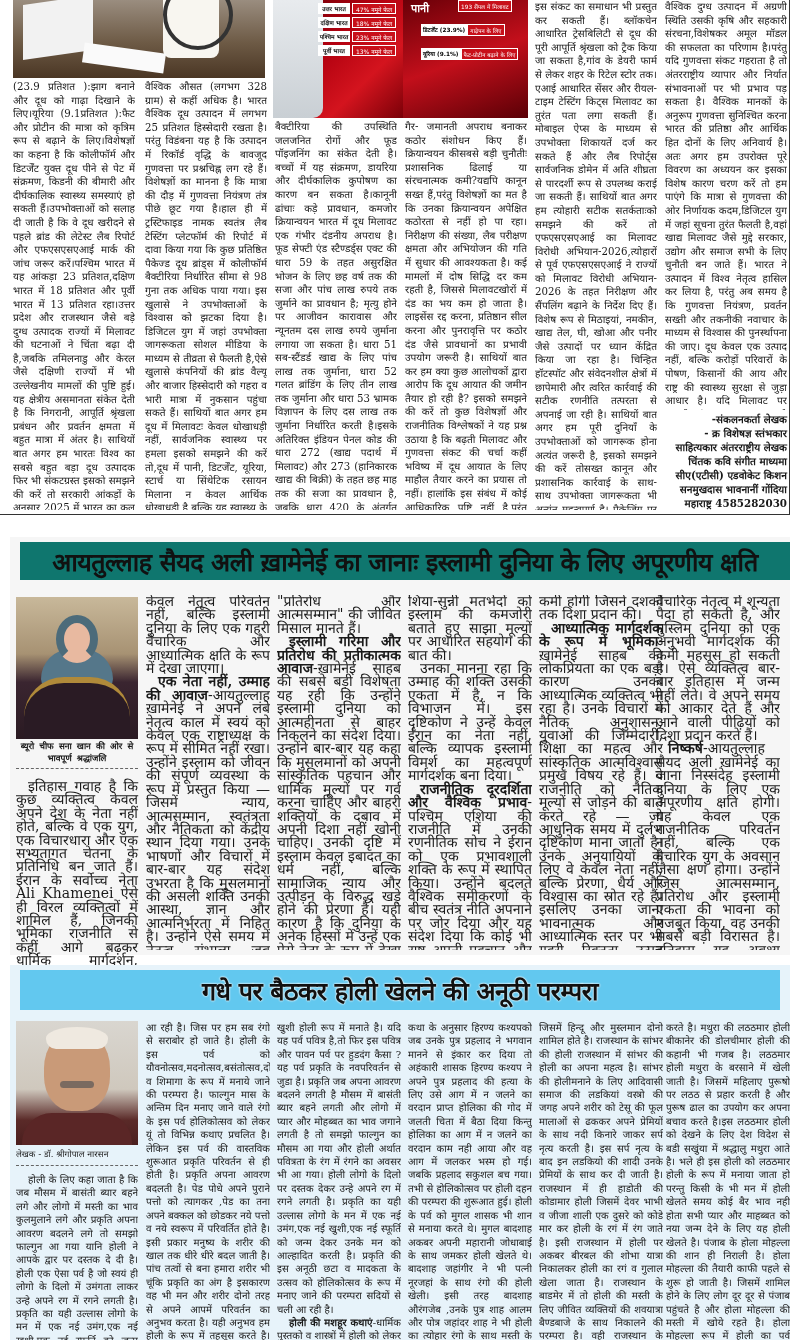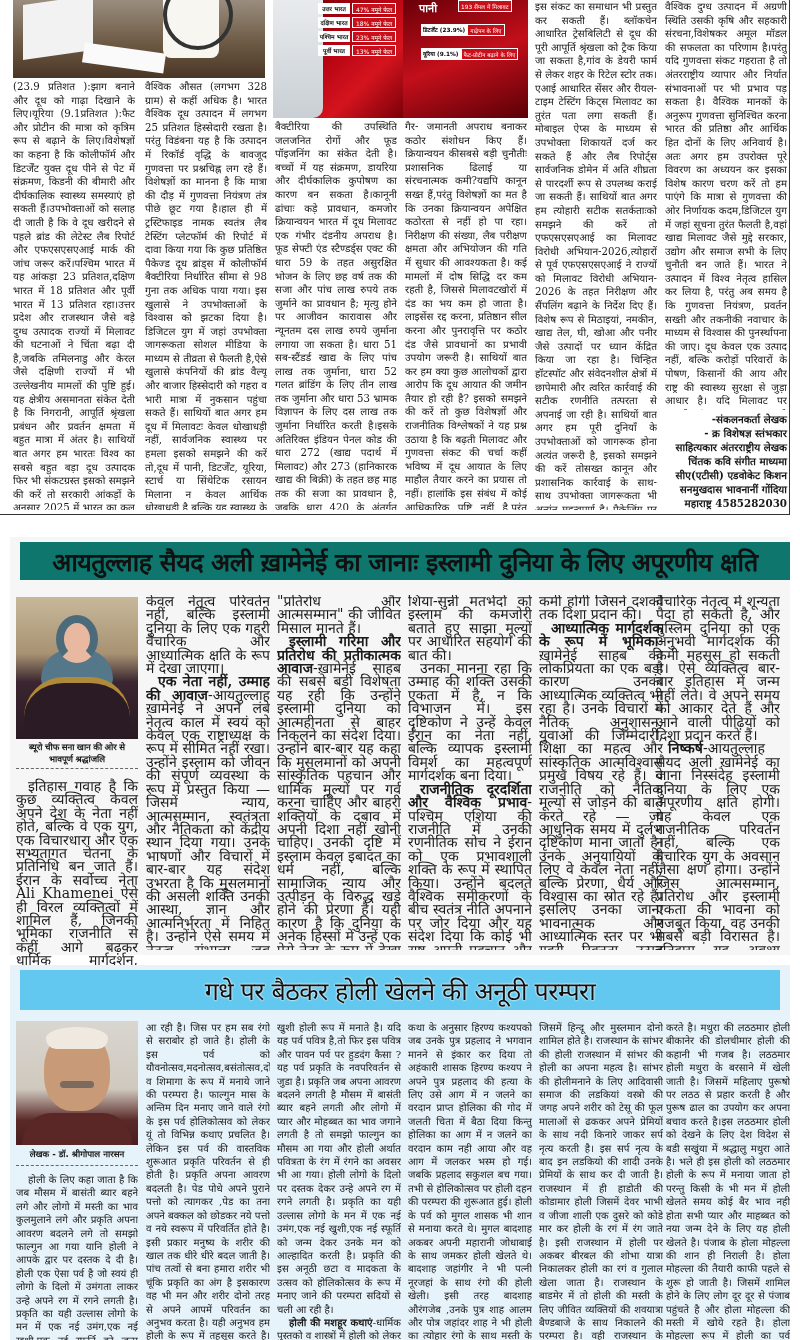--- a/index.html
+++ b/index.html
@@ -14,51 +14,51 @@
   #art1 .photo-milk .glass { position: absolute; left: 150px; top: 0; width: 56px; height: 58px; background: #f8f6f0; border-radius: 0 0 8px 8px; }
   #art1 .photo-milk .strip { position: absolute; left: 70px; top: 48px; width: 82px; height: 20px; background: #fafafa; transform: rotate(8deg); }
   #art1 .photo-milk .lens { position: absolute; left: 150px; top: -20px; width: 70px; height: 70px; border: 4px solid #333; border-radius: 50%; }
   #art1 .infographic { position: absolute; left: 273px; top: 0; width: 130px; height: 118px; background: linear-gradient(135deg,#5a0006 0%,#b0000f 40%,#d4141e 70%,#7a0008 100%); overflow: hidden; }
   #art1 .infographic .milk-glass { position: absolute; left: 0; top: 0; width: 50px; height: 118px; background: linear-gradient(180deg,#e8ebee,#c9cfd4); border-radius: 0 0 10px 0; }
   #art1 .ig-row { position: absolute; left: 45px; width: 80px; height: 11px; display: flex; gap: 2px; }
   #art1 .ig-row span { font-family: "DejaVu Sans", sans-serif; font-size: 6px; line-height: 11px; text-align: center; }
   #art1 .ig-row .lbl { background: #fff; color: #111; width: 32px; font-weight: bold; }
   #art1 .ig-row .val { background: #c8101a; color: #fff; width: 44px; border: 1px solid #fff; }
   #art1 .infographic2 { position: absolute; left: 403px; top: 0; width: 125px; height: 118px; background: linear-gradient(160deg,#6a0008 0%,#c30f1b 50%,#5a0006 100%); overflow: hidden; }
-  #art1 .infographic2 .big { position: absolute; left: 16px; top: 0; font-size: 11px; color: #fff; font-weight: bold; font-family: Liberation Serif, serif; }
+  #art1 .infographic2 .big { position: absolute; left: 8px; top: 0; font-size: 11px; color: #fff; font-weight: bold; font-family: Liberation Serif, serif; }
   #art1 .ig2-row { position: absolute; left: 18px; display: flex; height: 12px; }
   #art1 .ig2-row span { font-family: "DejaVu Sans", sans-serif; font-size: 5.8px; line-height: 12px; padding: 0 2px; }
   #art1 .ig2-row .lbl { background: #fff; color: #000; font-weight: bold; }
   #art1 .ig2-row .val { background: #c8101a; color: #fff; border: 1px solid #fff; }
   #art1 .col { position: absolute; }
   #art1 .sign { text-align: right; font-weight: bold; font-size: 10.3px; line-height: 14px; font-family: "DejaVu Serif", serif; }
 
   
   #art2 { position: absolute; left: 10px; top: 537px; width: 780px; height: 418px; background: #f6f6f6; }
   #art2 .headline { position: absolute; left: 10px; top: 5px; width: 770px; height: 38px; background: #0f766e; display: flex; align-items: center; justify-content: center; }
   #art2 .headline h1 { font-family: "DejaVu Sans", sans-serif; font-weight: bold; font-size: 25px; color: #111; letter-spacing: -0.5px; }
   #art2 .portrait { position: absolute; left: 6px; top: 12px; width: 122px; height: 142px; background: linear-gradient(180deg,#c8b89a 0%,#a79273 40%,#3a2530 60%,#2a1a22 100%); overflow: hidden; }
   #art2 .portrait .head { position: absolute; left: 40px; top: 18px; width: 42px; height: 48px; background: #e8b9a0; border-radius: 50%; border: 8px solid #4c6b7a; border-bottom-color: transparent; }
   #art2 .portrait .scarf { position: absolute; left: 25px; top: 52px; width: 72px; height: 40px; background: #55778a; border-radius: 30px 30px 10px 10px; }
   #art2 .portrait .dress { position: absolute; left: 8px; top: 80px; width: 106px; height: 62px; background: #2a1b24; border-radius: 40px 40px 0 0; border-top: 6px solid #b08a3a; }
-  #art2 .caption { position: absolute; left: 6px; top: 156px; width: 122px; text-align: center; font-size: 8.6px; line-height: 12px; font-weight: bold; font-family: Liberation Sans, sans-serif; }
+  #art2 .caption { position: absolute; left: 6px; top: 156px; width: 122px; text-align: center; font-size: 8.6px; line-height: 12px; font-weight: bold; font-family: Liberation Mono, monospace; }
   #art2 .caption-rule { position: absolute; left: 6px; top: 183px; width: 122px; border-top: 1px dashed #666; }
   #art2 .col { position: absolute; }
   #art2 .col p { font-size: 14px; line-height: 13.4px; }
 
   
   #art3 { position: absolute; left: 10px; top: 965px; width: 780px; height: 375px; background: #e7f3fa; }
   #art3 .headline { position: absolute; left: 10px; top: 5px; width: 760px; height: 40px; background: #62c8ef; display: flex; align-items: center; justify-content: center; }
-  #art3 .headline h1 { font-family: "DejaVu Sans", sans-serif; font-weight: normal; font-size: 25px; color: #111; text-shadow: 0 0 2px #fff, 0 0 2px #fff; letter-spacing: -0.5px; }
+  #art3 .headline h1 { font-family: "DejaVu Sans", sans-serif; font-weight: bold; font-size: 25px; color: #111; text-shadow: 0 0 2px #fff, 0 0 2px #fff; letter-spacing: -0.5px; }
   #art3 .portrait { position: absolute; left: 6px; top: 56px; width: 122px; height: 124px; background: linear-gradient(180deg,#d9d6d0 0%,#cfc8bd 55%,#5a2a28 80%,#4a1e1e 100%); overflow: hidden; }
   #art3 .portrait .face { position: absolute; left: 28px; top: 8px; width: 66px; height: 82px; background: #c99a78; border-radius: 48% 48% 42% 42%; }
   #art3 .portrait .hair { position: absolute; left: 30px; top: 6px; width: 62px; height: 22px; background: #efe9e0; border-radius: 50% 50% 10px 10px; }
   #art3 .portrait .mustache { position: absolute; left: 44px; top: 60px; width: 34px; height: 7px; background: #7a6a60; border-radius: 6px; }
   #art3 .portrait .coat { position: absolute; left: 6px; top: 92px; width: 110px; height: 40px; background: #5a2626; border-radius: 30px 30px 0 0; }
-  #art3 .caption { position: absolute; left: 6px; top: 183px; width: 122px; text-align: center; font-size: 8.6px; line-height: 12px; font-weight: bold; font-family: "DejaVu Sans", sans-serif; }
+  #art3 .caption { position: absolute; left: 6px; top: 183px; width: 122px; font-size: 8.6px; line-height: 12px; font-weight: normal; font-family: "DejaVu Sans", sans-serif; }
   #art3 .caption-rule { position: absolute; left: 6px; top: 200px; width: 122px; border-top: 1px dashed #666; }
   #art3 .col { position: absolute; }
   #art3 .col p { font-size: 10px; line-height: 13.4px; }
 
   .indent { text-indent: 12px; }
 </style>
 </head>
 <body>
 
 <section id="art1">

